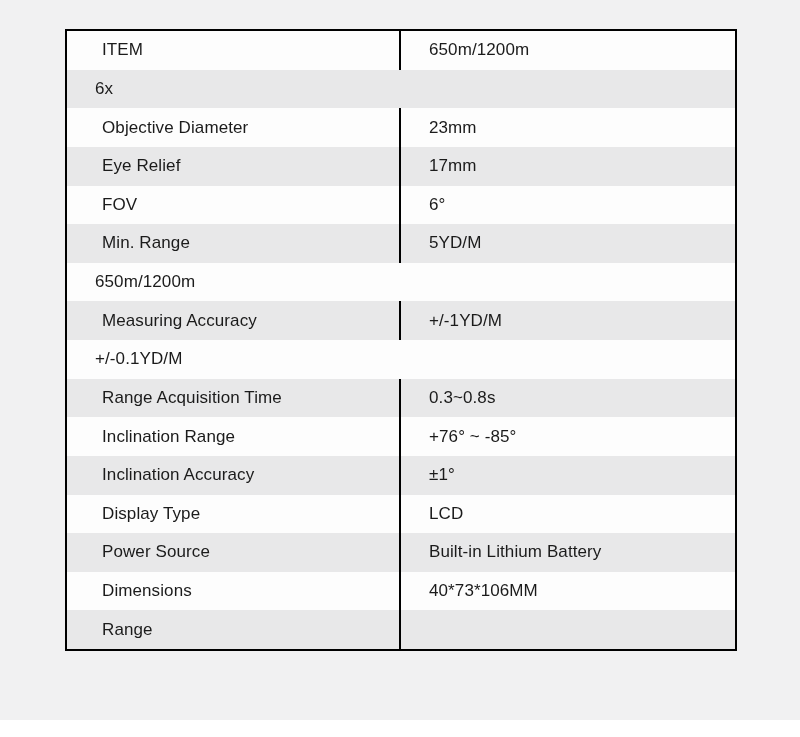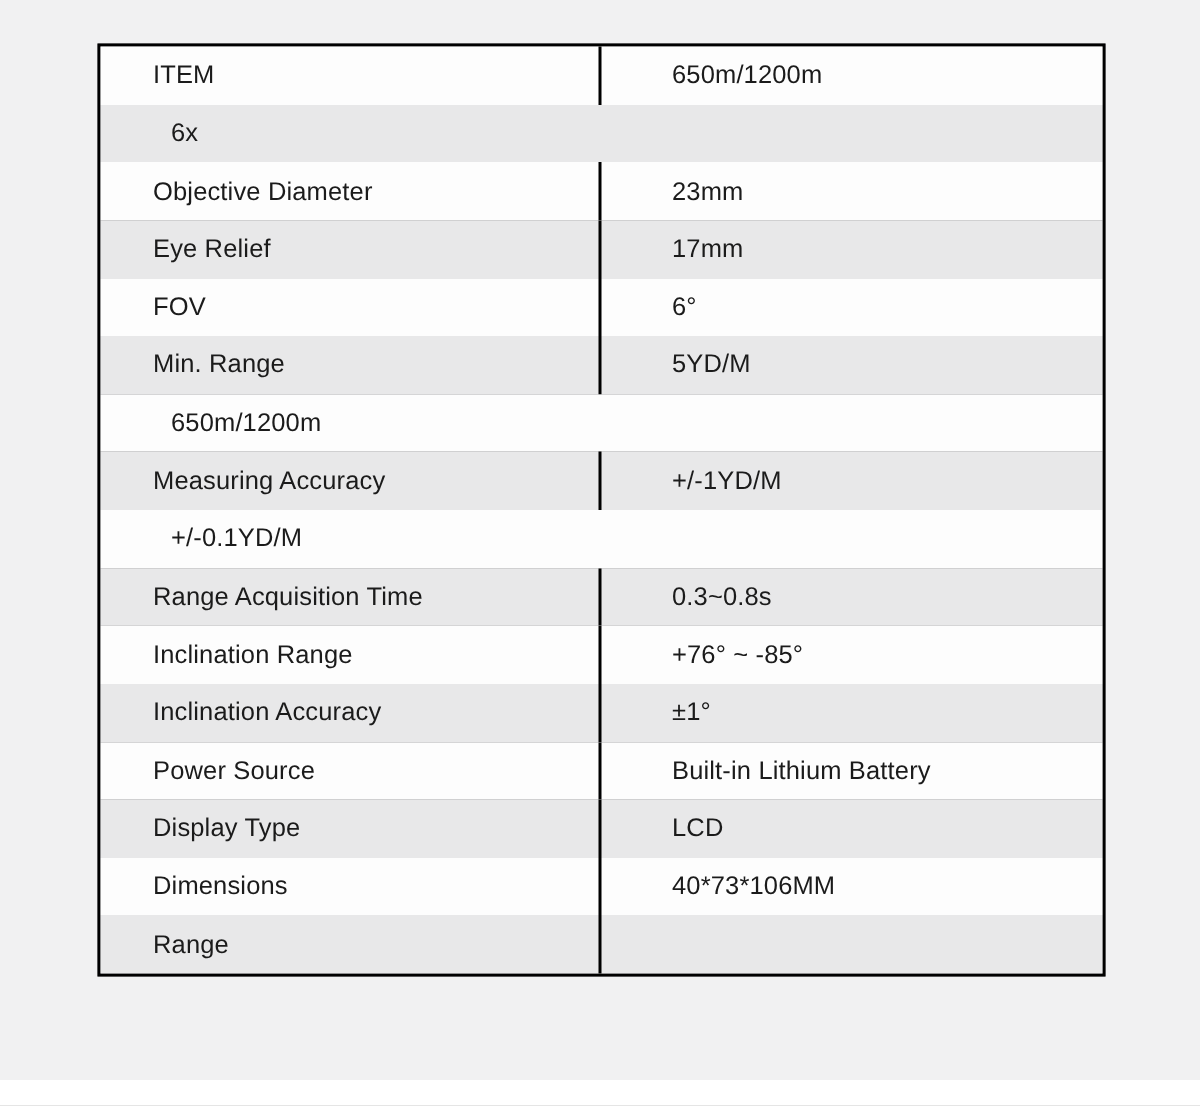--- a/index.html
+++ b/index.html
@@ -28,21 +28,21 @@
   .spec-table {
     position: absolute;
     left: 65px;
     top: 29px;
     width: 672px;
     height: 622px;
     box-sizing: border-box;
     border: 2px solid #000000;
     display: flex;
     flex-direction: column;
-    background: #737373;
+    background: #fef9c3;
   }
   .row {
     flex: 1 1 0;
     display: flex;
     align-items: stretch;
     min-height: 0;
   }
   .row:nth-child(odd)  { background: #fdfdfd; }
   .row:nth-child(even) { background: #e8e8e9; }
   .cell {
@@ -55,21 +55,21 @@
     white-space: nowrap;
   }
   .cell.label {
     width: 334px;
     flex: 0 0 334px;
     border-right: 2px solid #000000;
     padding-left: 35px;
   }
   .cell.value {
     flex: 1 1 auto;
-    padding-left: 47px;
+    padding-left: 28px;
   }
 </style>
 </head>
 <body>
 
 <div class="page">
 
   <div class="spec-table">
 
     <div class="row">
@@ -123,27 +123,27 @@
       <div class="cell label">Inclination Range</div>
       <div class="cell value">+76° ~ -85°</div>
     </div>
 
     <div class="row">
       <div class="cell label">Inclination Accuracy</div>
       <div class="cell value">±1°</div>
     </div>
 
     <div class="row">
-      <div class="cell label">Power Source</div>
-      <div class="cell value">Built-in Lithium Battery</div>
+      <div class="cell label">Display Type</div>
+      <div class="cell value">LCD</div>
     </div>
 
     <div class="row">
-      <div class="cell label">Display Type</div>
-      <div class="cell value">LCD</div>
+      <div class="cell label">Power Source</div>
+      <div class="cell value">Built-in Lithium Battery</div>
     </div>
 
     <div class="row">
       <div class="cell label">Dimensions</div>
       <div class="cell value">40*73*106MM</div>
     </div>
 
     <div class="row">
       <div class="cell label">Range</div>
     </div>

